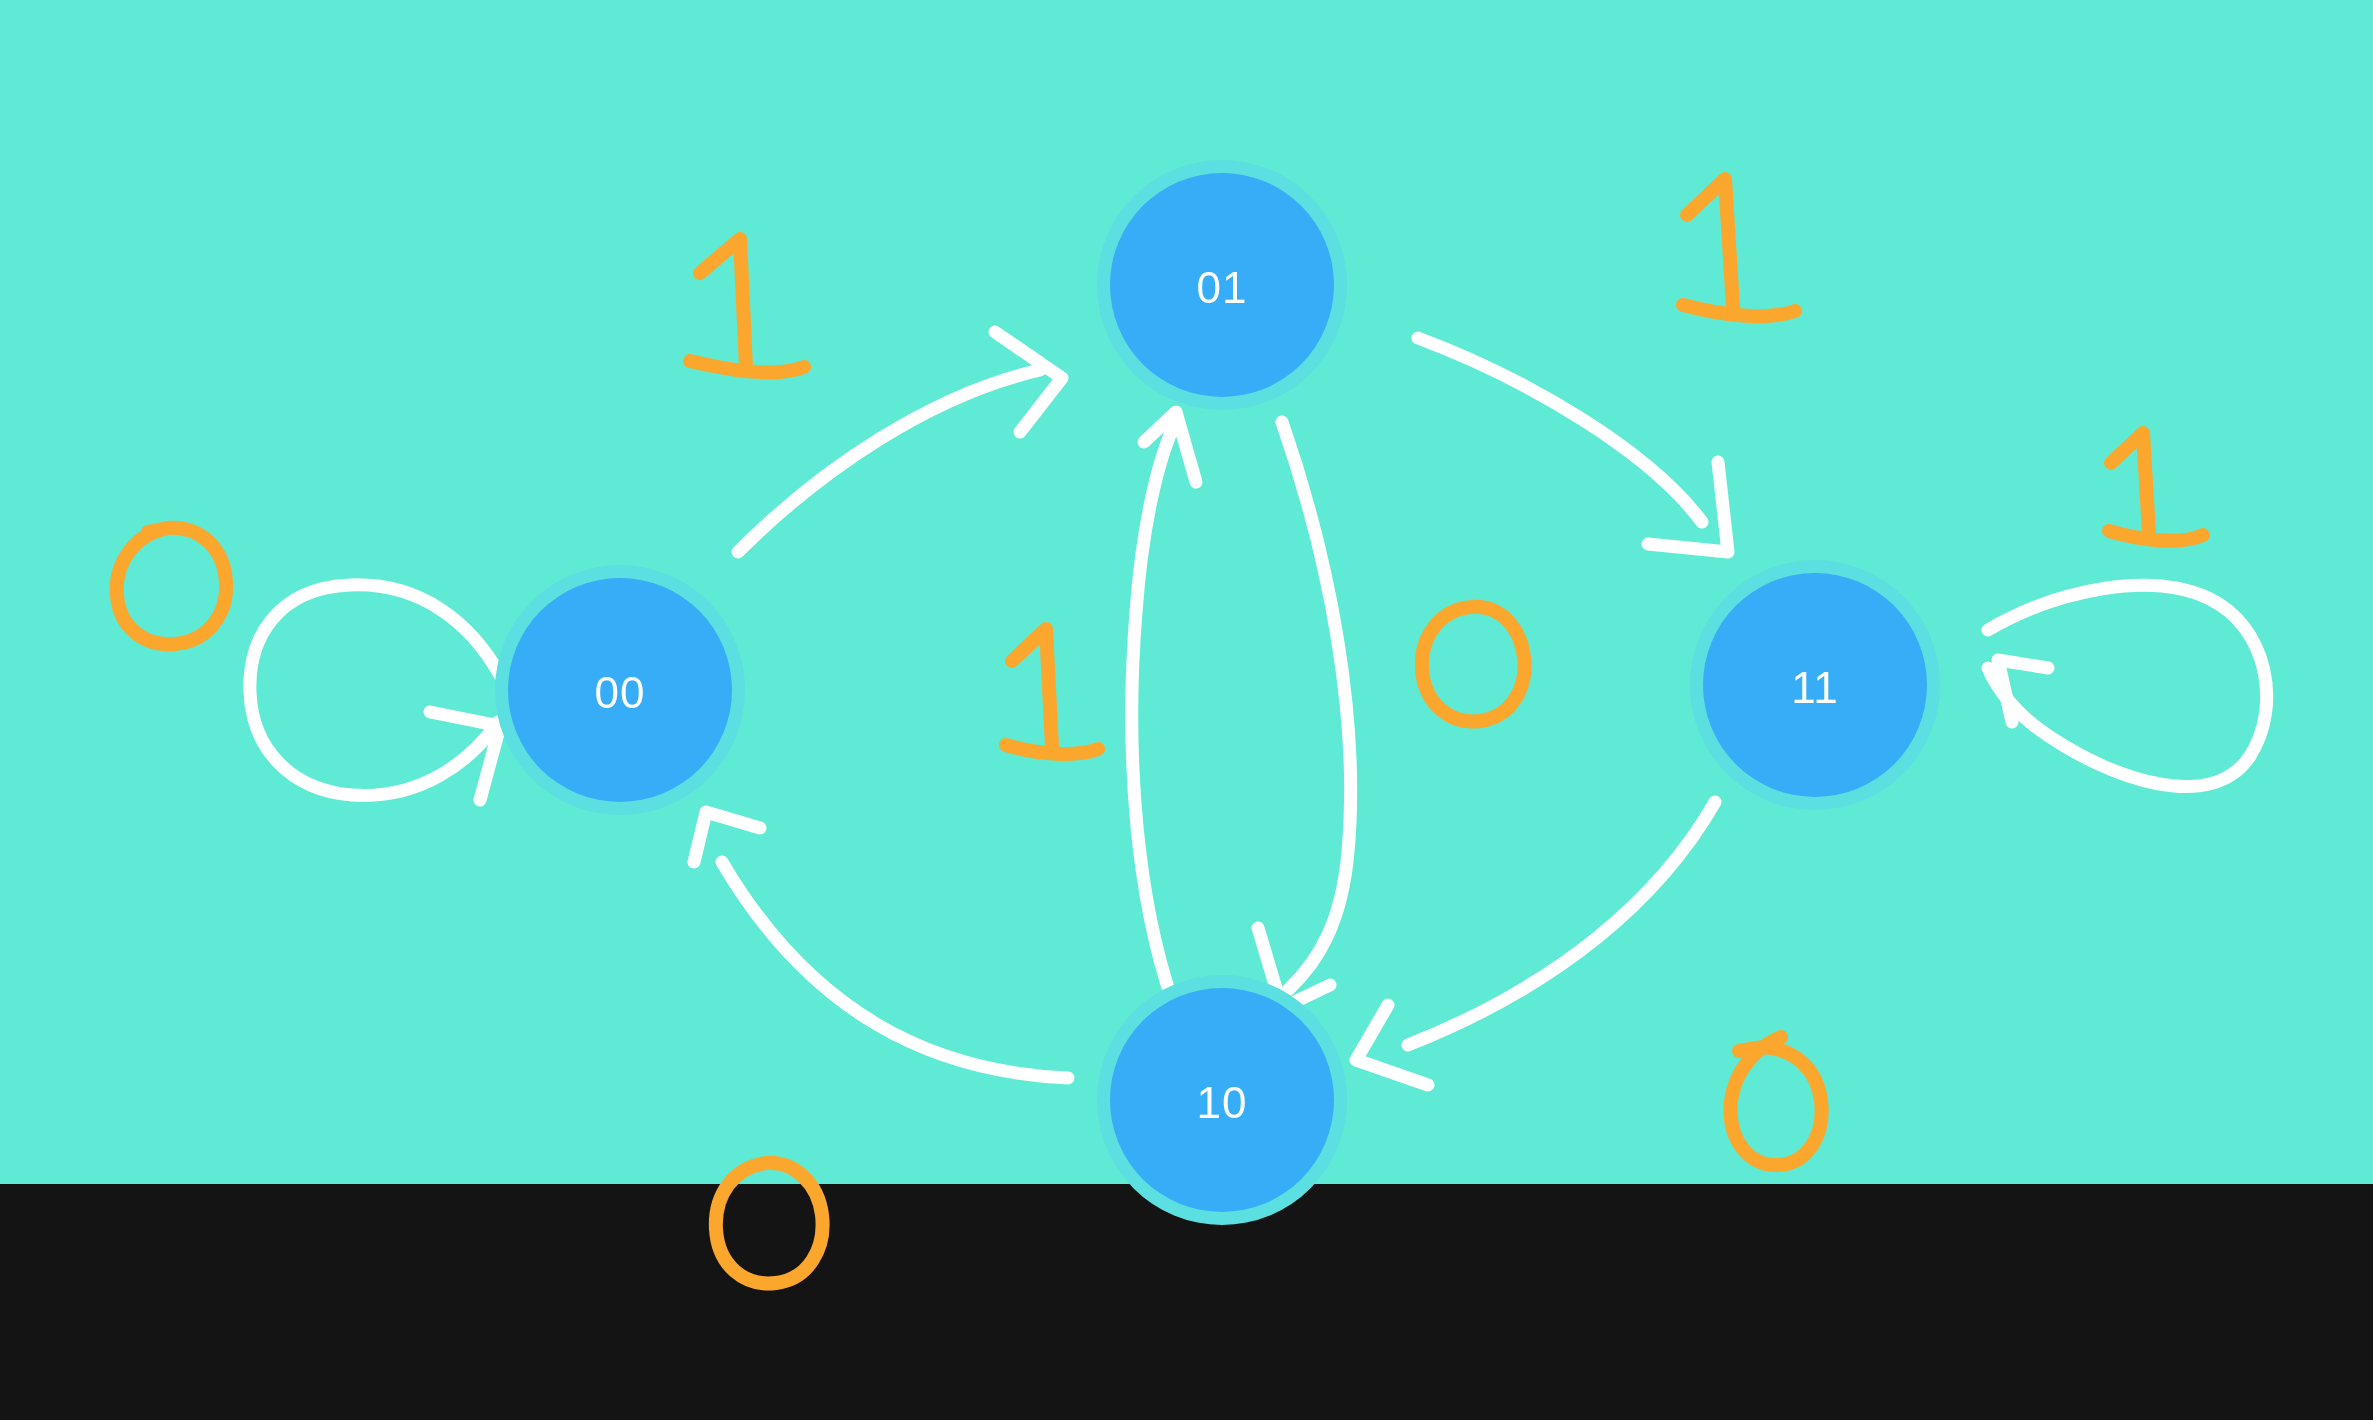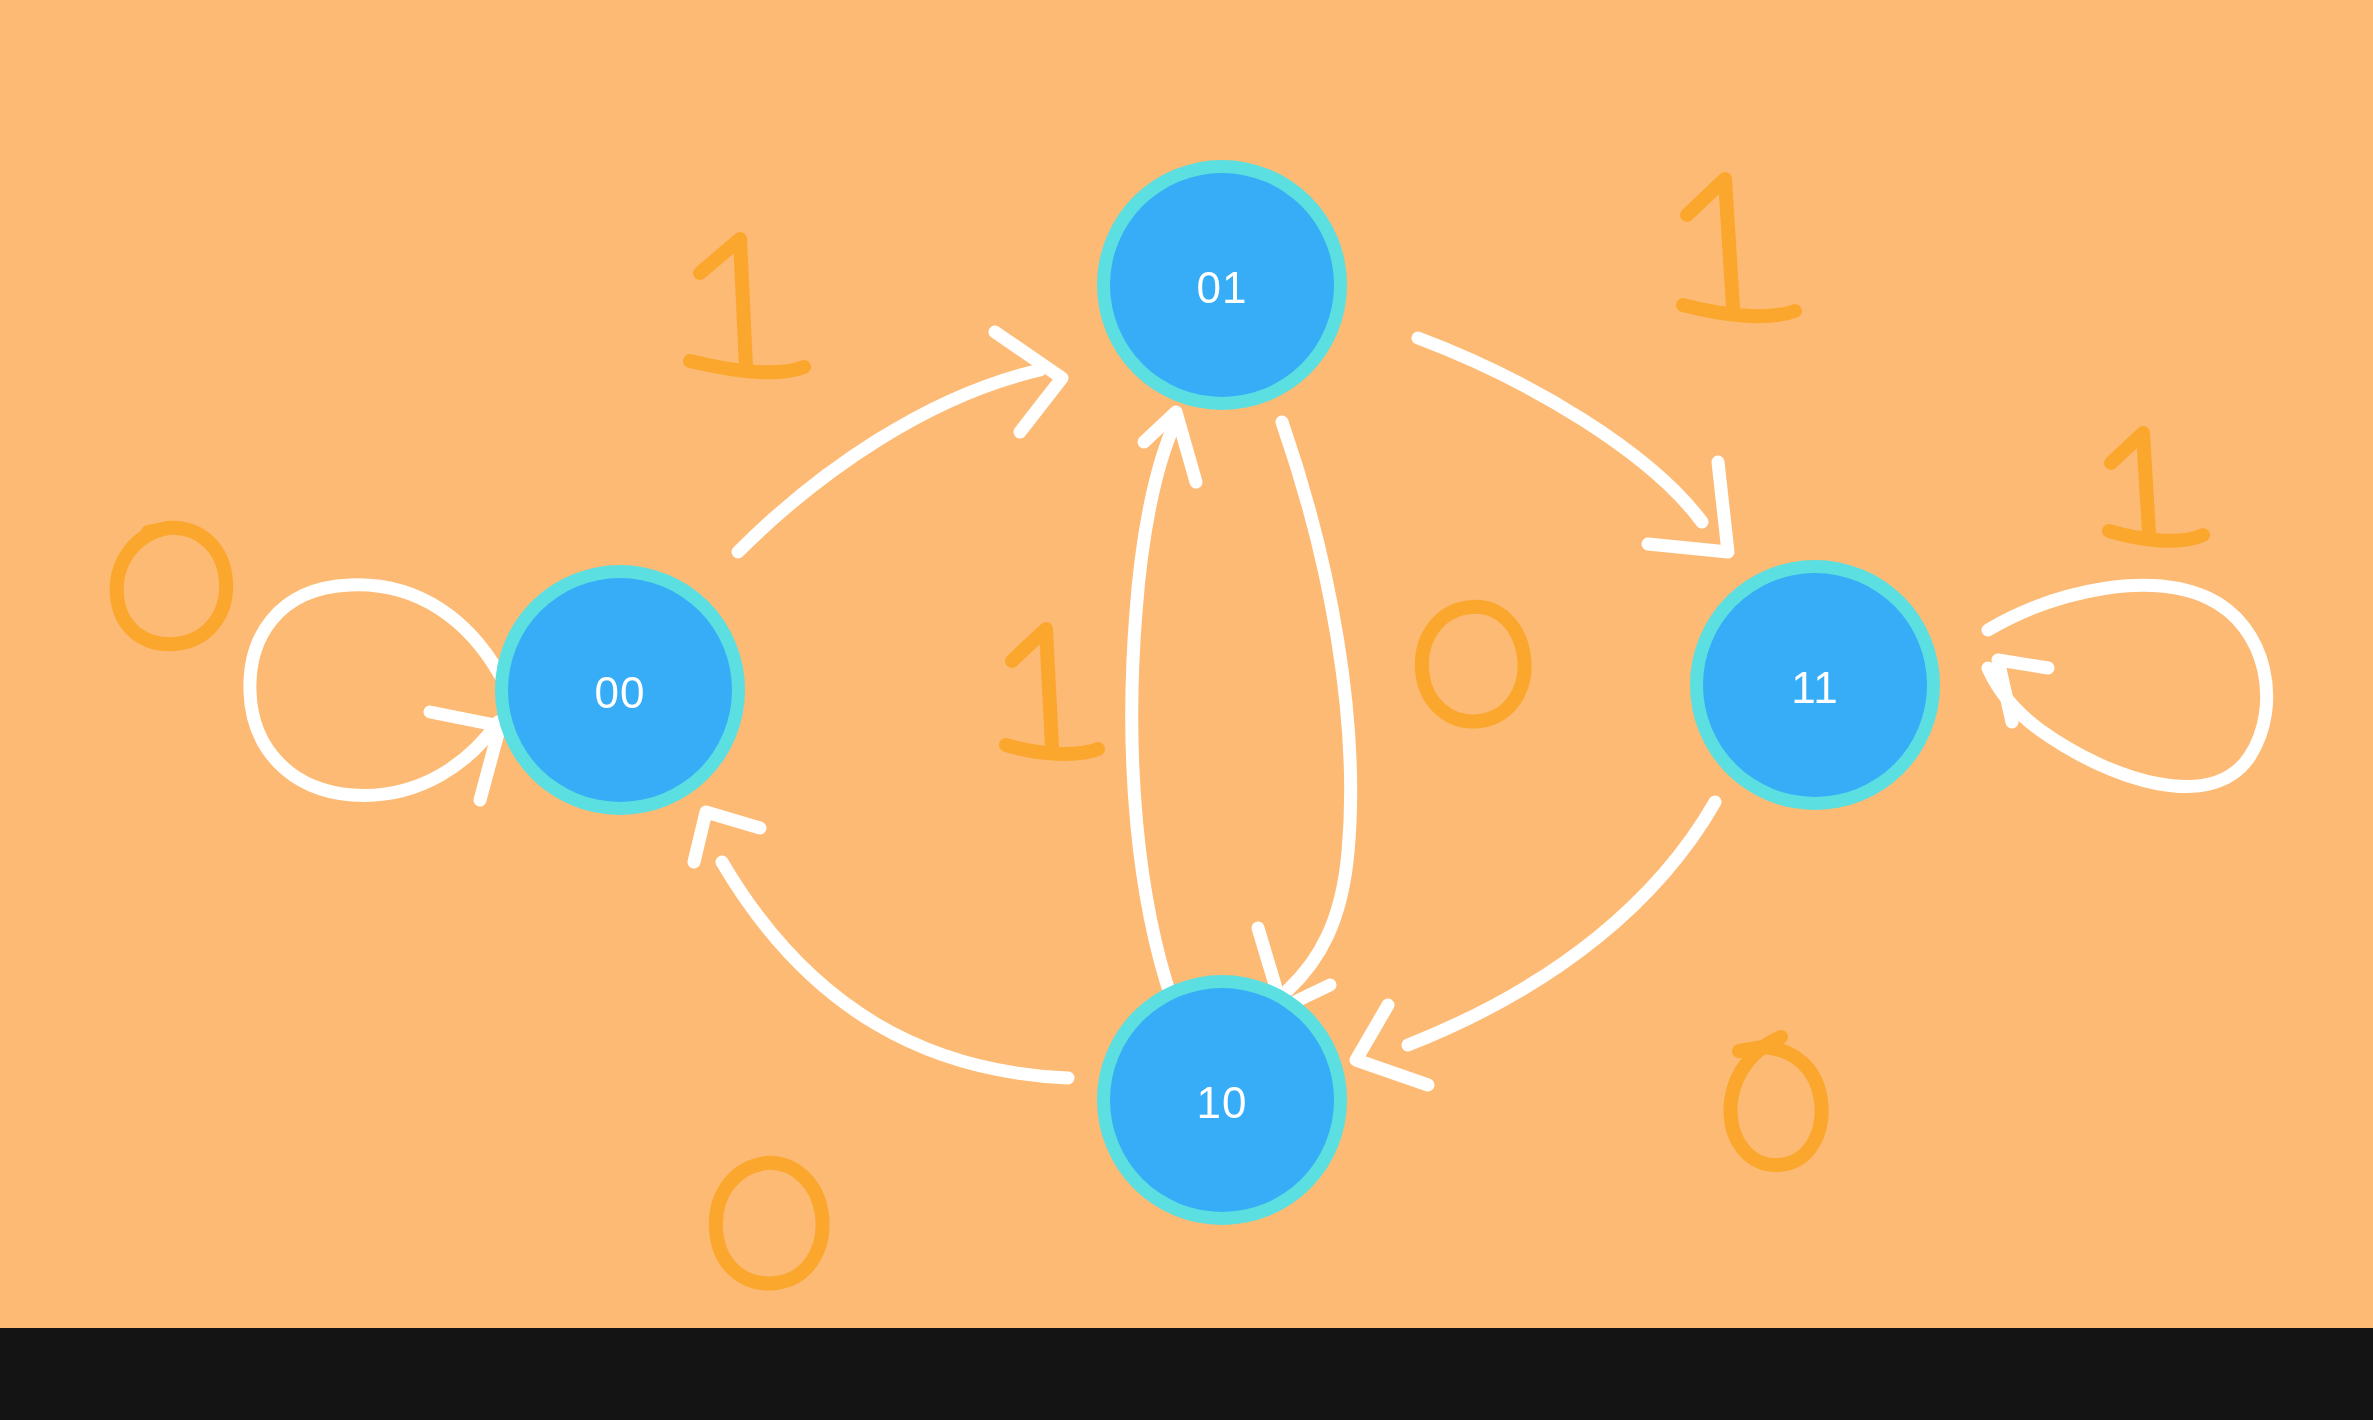--- a/index.html
+++ b/index.html
@@ -9,22 +9,22 @@
   }
   body {
     width: 2373px;
     height: 1420px;
     overflow: hidden;
     font-family: "Liberation Sans", sans-serif;
   }
   #canvas-root {
     position: relative;
     width: 2373px;
-    height: 1328px;
-    background: #fdba74;
+    height: 1184px;
+    background: #5eead4;
   }
   #diagram-svg {
     position: absolute;
     inset: 0;
     width: 2373px;
     height: 1420px;
     display: block;
   }
   .state-node-label {
     font-family: "Liberation Sans", sans-serif;

